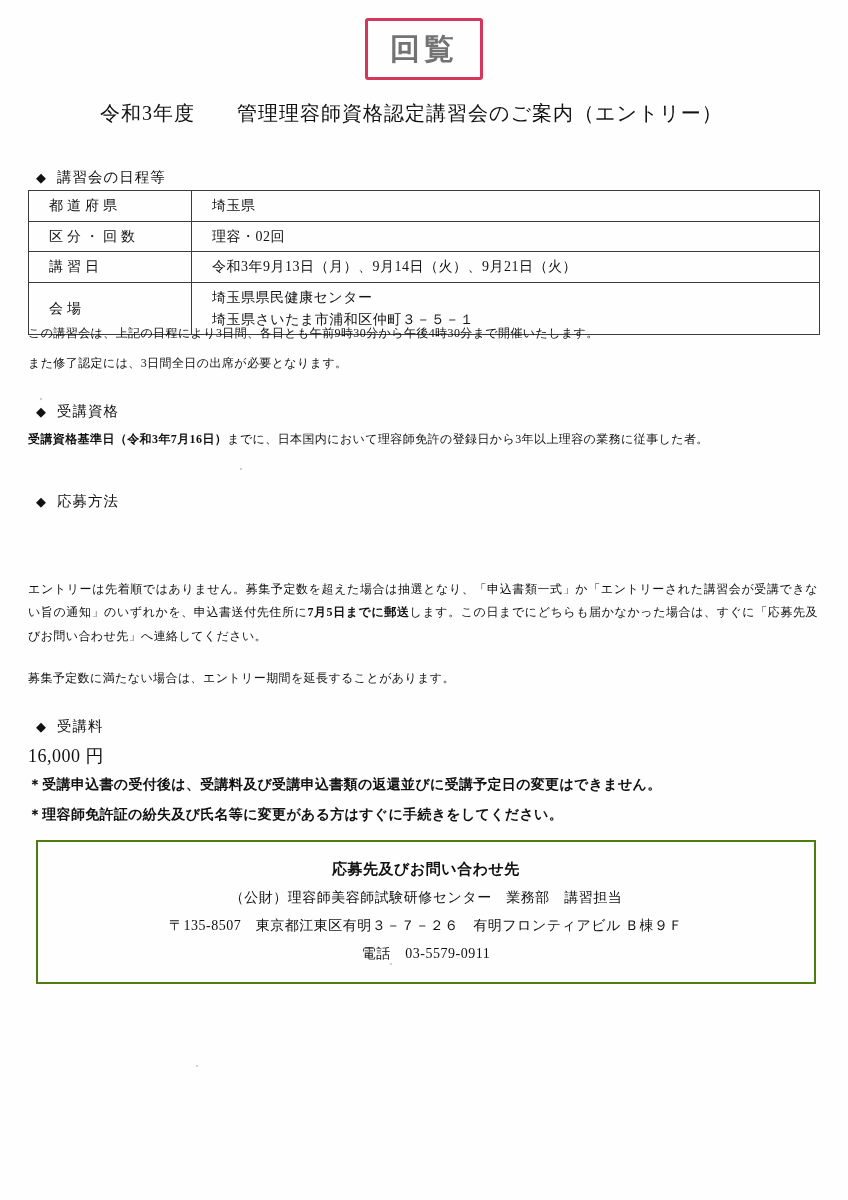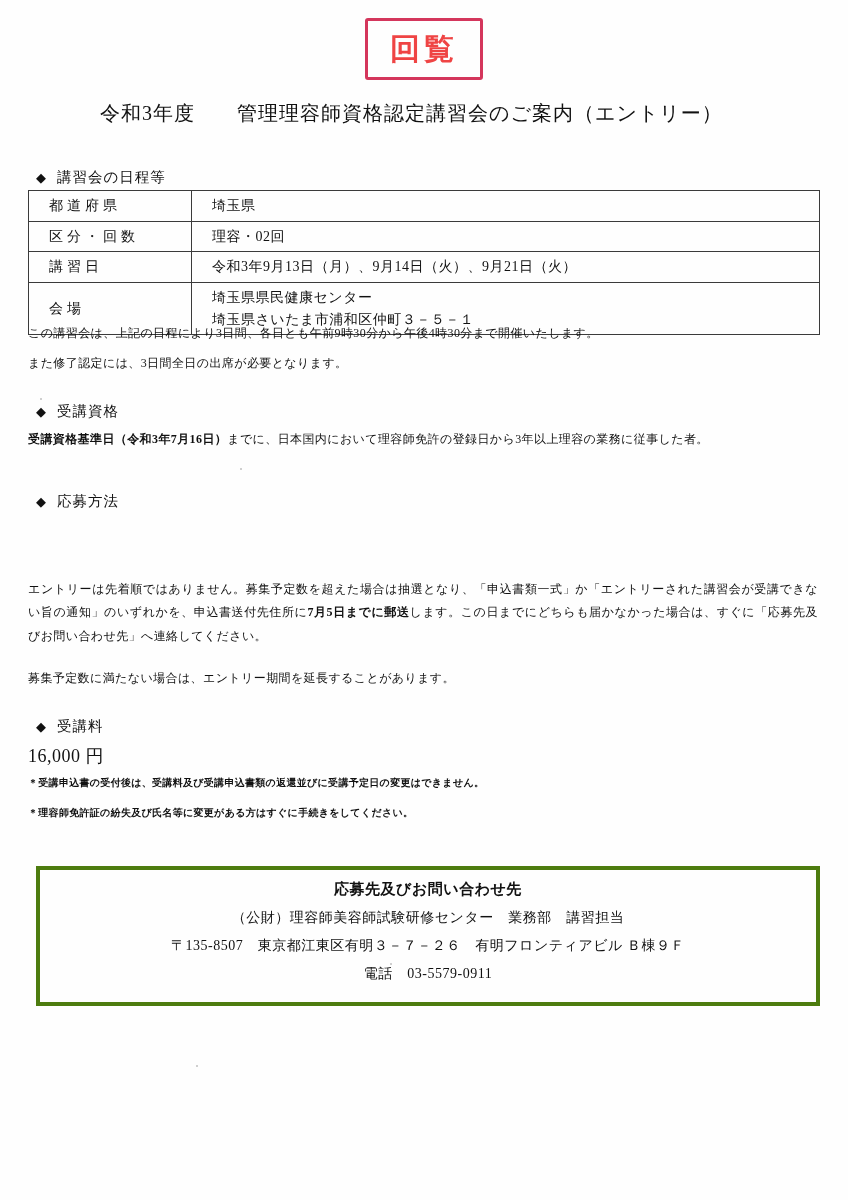--- a/index.html
+++ b/index.html
@@ -25,21 +25,21 @@
   
   .stamp {
     position: absolute;
     top: 18px;
     left: 424px;
     transform: translateX(-50%);
     width: 112px;
     height: 56px;
     border: 3px solid #d4365c;
     border-radius: 3px;
-    color: #ef4444;
+    color: #737373;
     display: flex;
     align-items: center;
     justify-content: center;
     font-size: 30px;
     letter-spacing: 4px;
     font-family: "DejaVu Serif", serif;
     font-weight: bold;
   }
 
   
@@ -103,37 +103,36 @@
   .b { font-weight: bold; }
 
   
   .fee-amount {
     position: absolute;
     font-size: 18px;
     letter-spacing: 0.5px;
   }
   .note {
     position: absolute;
-    font-size: 10px;
+    font-size: 14px;
     font-weight: bold;
     letter-spacing: 0.3px;
   }
 
   
   .contact-box {
     position: absolute;
     left: 36px;
     top: 840px;
     width: 776px;
-    border: 4px solid #4d7c0f;
-    padding: 4px 0 14px 0;
+    border: 2px solid #4d7c0f;
+    padding: 12px 0 14px 0;
     text-align: center;
     font-size: 14px;
     line-height: 2.0;
-    margin-top: 26px;
   }
   .contact-box .c-title {
     font-weight: bold;
     font-size: 15px;
     letter-spacing: 1px;
   }
   .contact-box .c-line { display: block; letter-spacing: 0.5px; }
 
   
   .speck {

